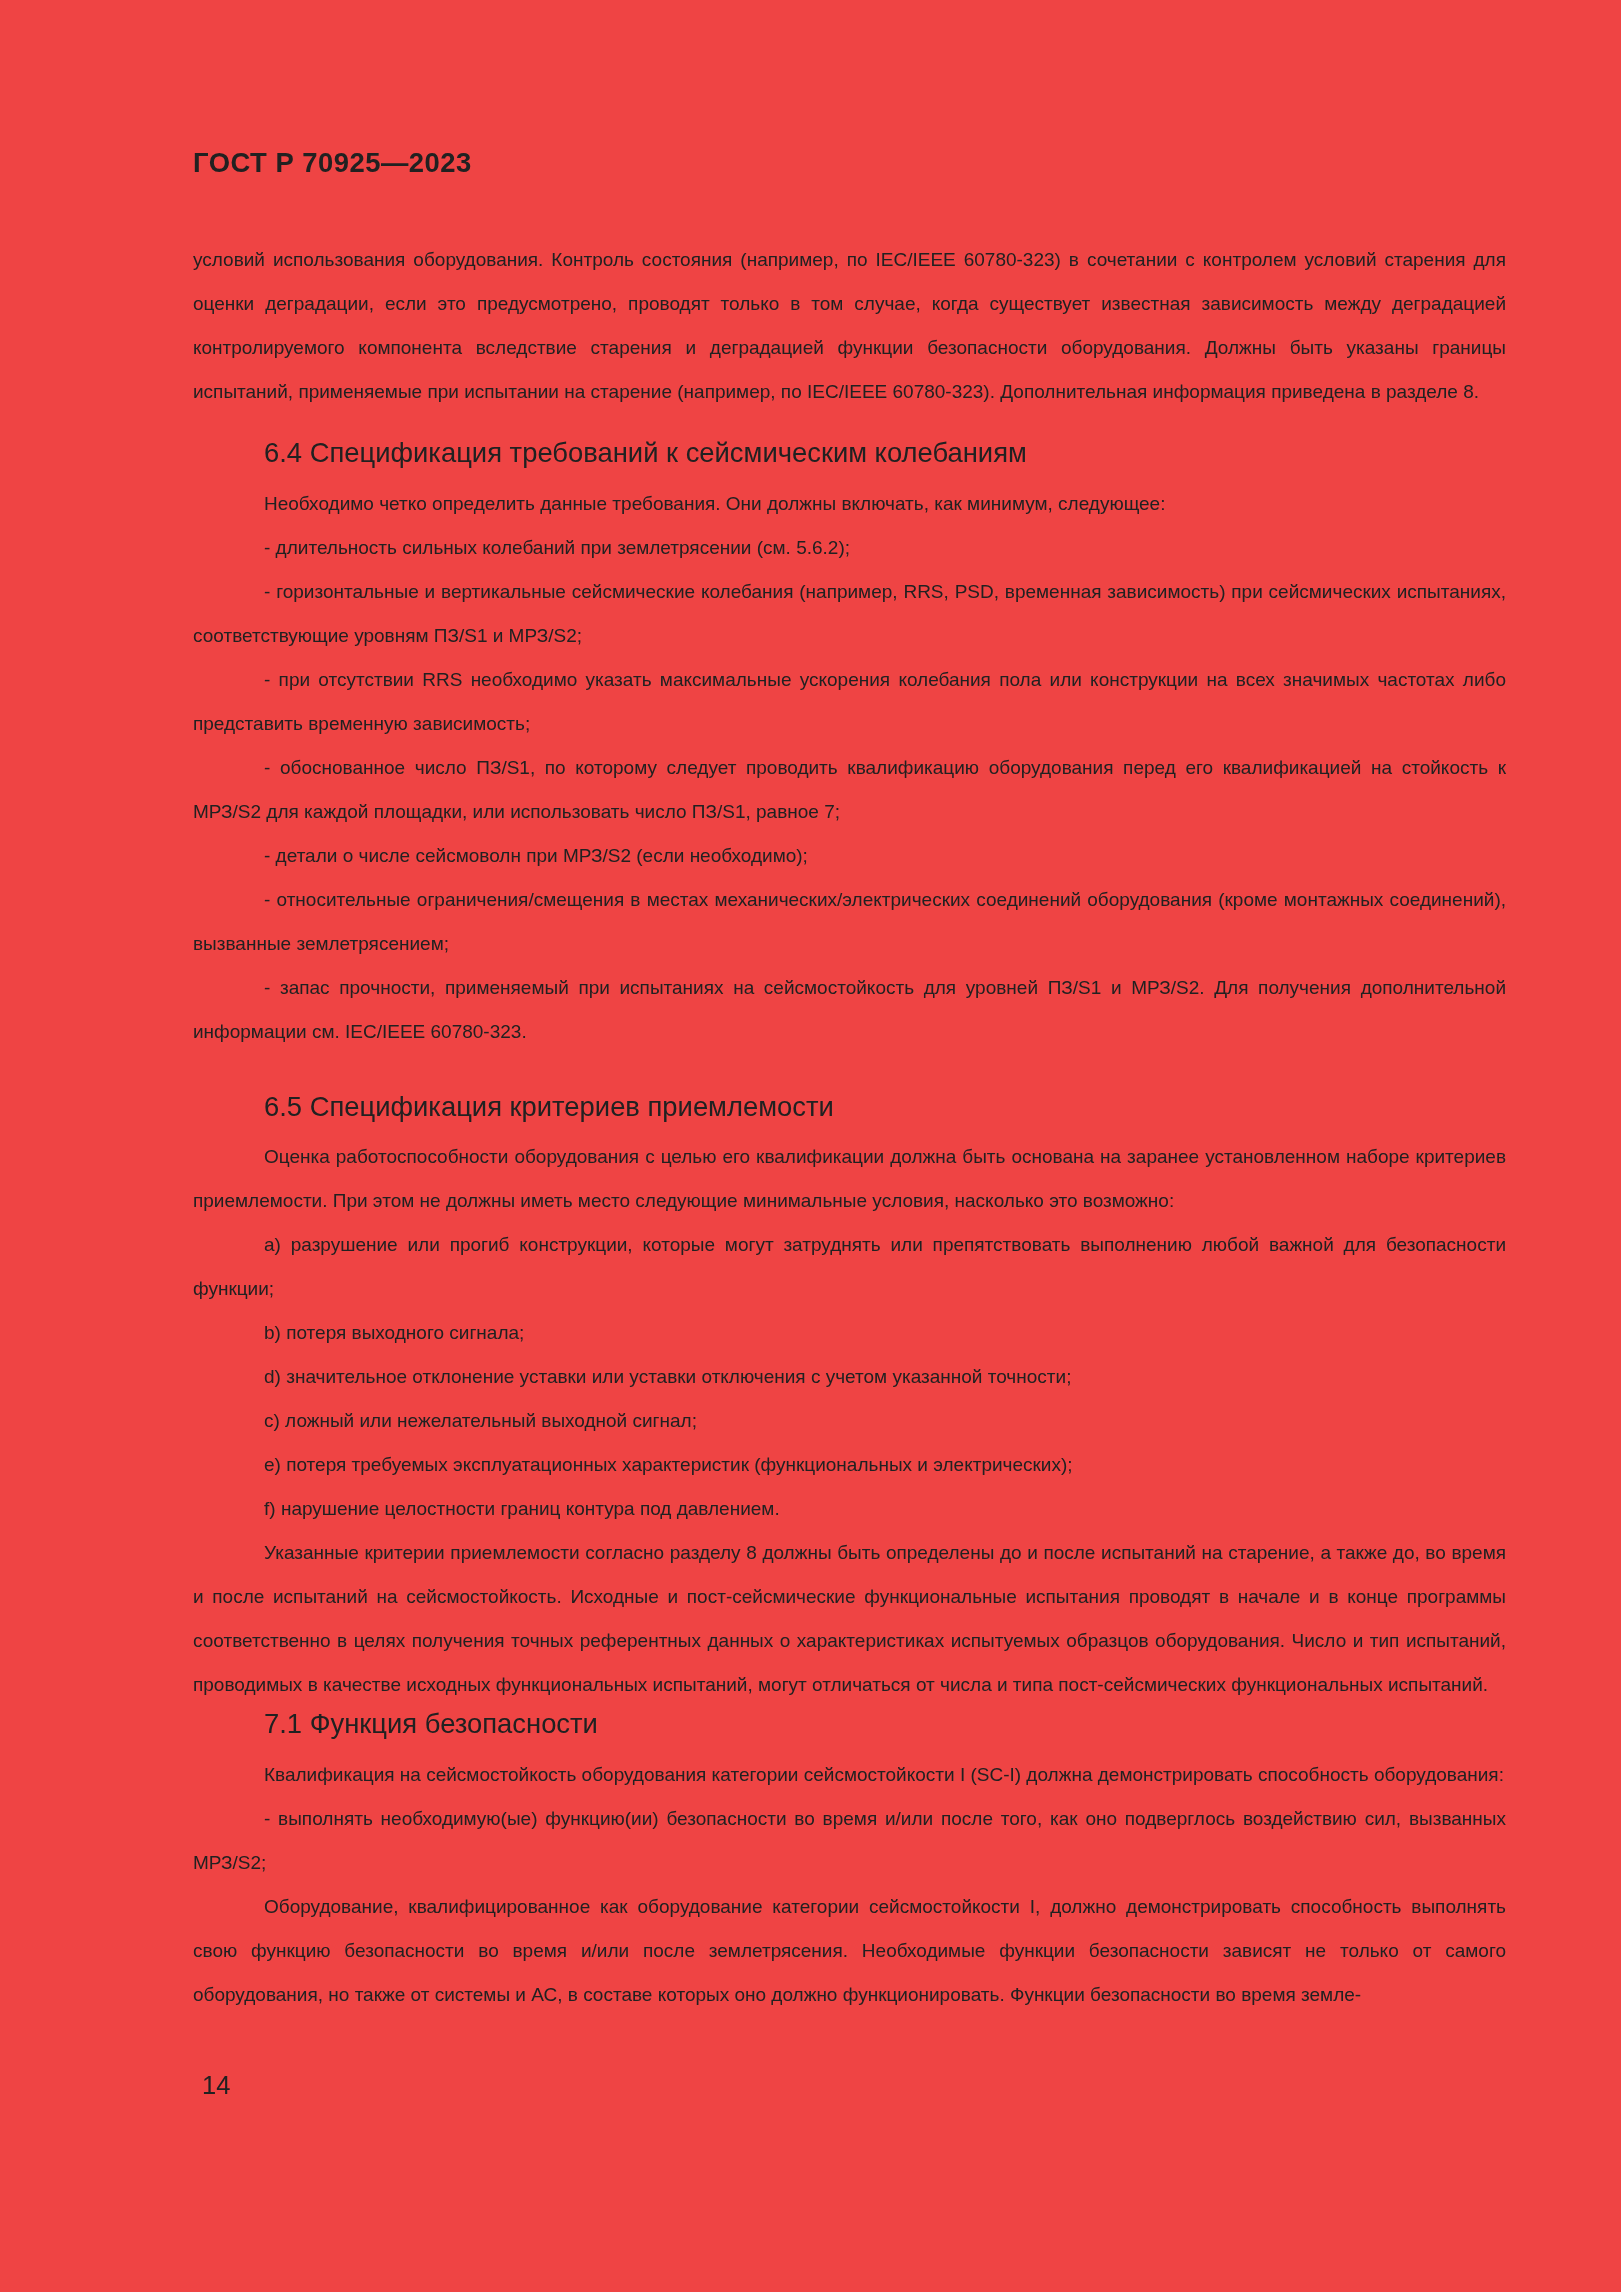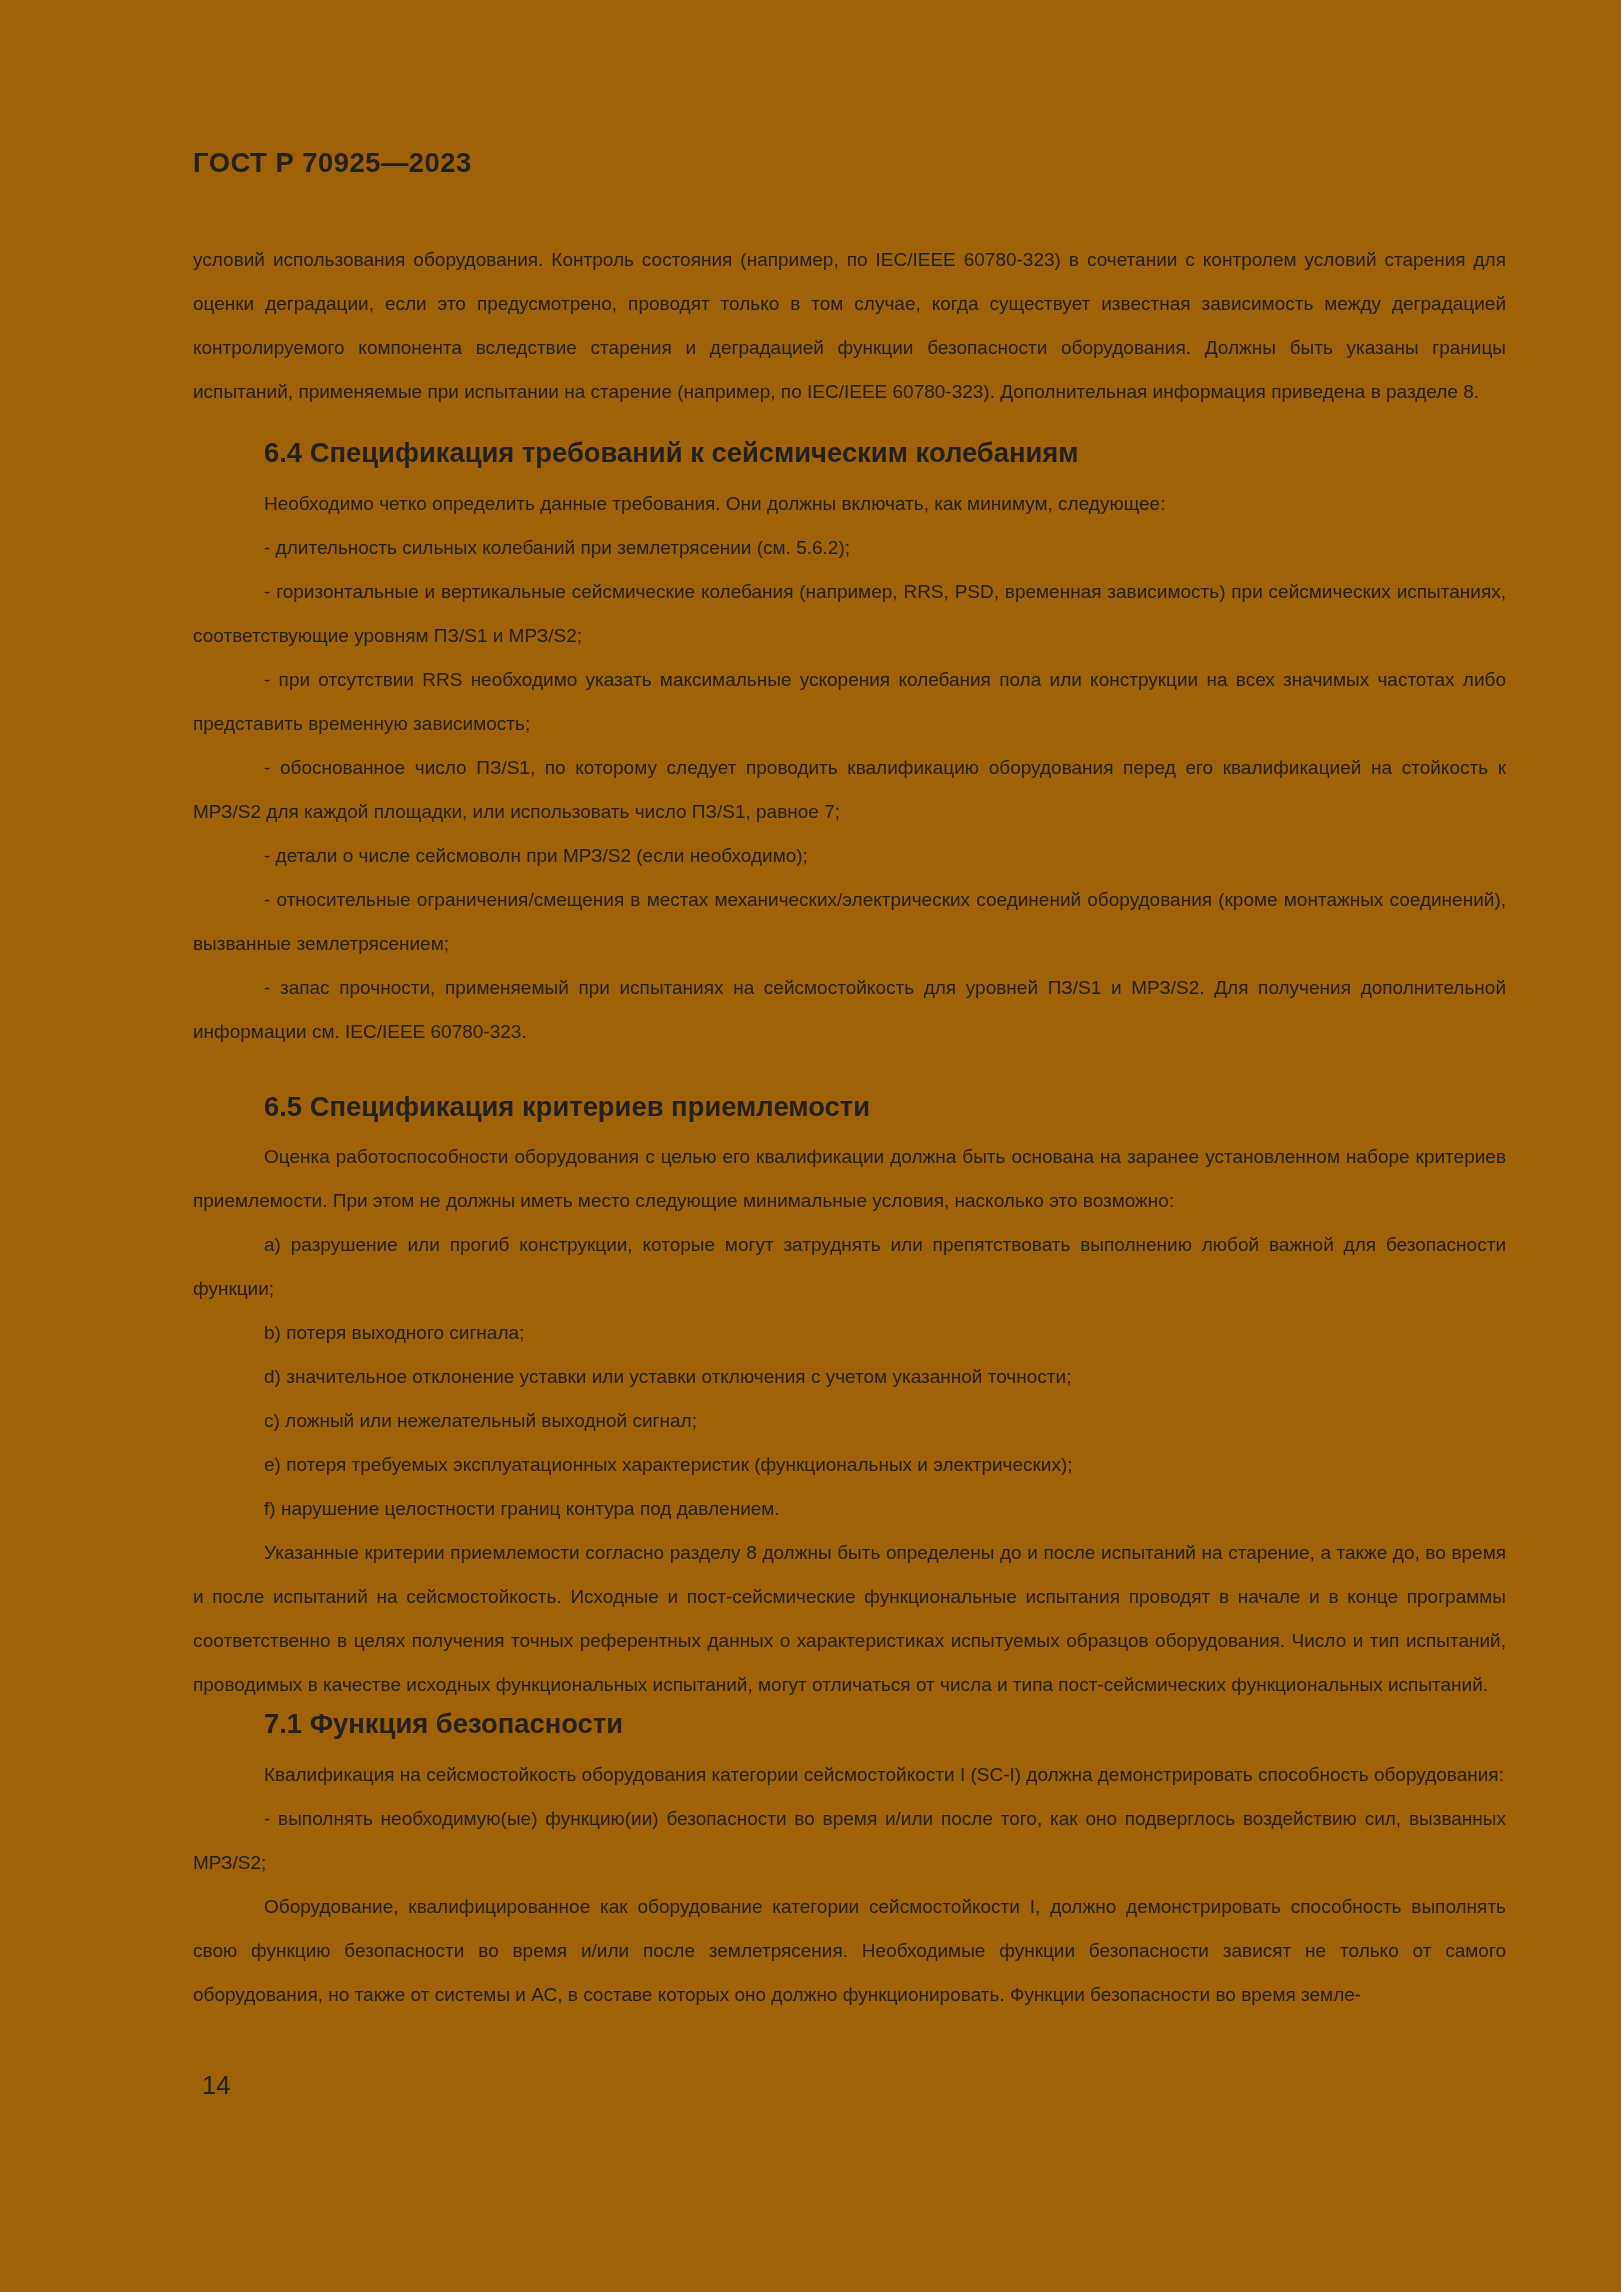--- a/index.html
+++ b/index.html
@@ -1,20 +1,20 @@
 <!DOCTYPE html>
 <html lang="ru"><head>
 <meta charset="utf-8">
 <style>
   html,body{margin:0;padding:0;background:#e8e8e8;}
   .page{
     position:relative;
     width:1621px;height:2293px;
     margin:0 auto;
-    background:#a16207;
+    background:#ef4444;
     font-family:"Liberation Sans","DejaVu Sans",sans-serif;
     color:#212121;
     box-sizing:border-box;
   }
   .content{
     position:absolute;
     left:193px;top:149px;
     width:1313px;
   }
   .doc-number{
@@ -23,21 +23,21 @@
     margin:0 0 62px 0;
   }
   .p{
     font-size:19px;line-height:44px;
     text-align:justify;
     text-indent:71px;
     margin:0;
   }
   .p.noindent{text-indent:0;}
   .h2{
-    font-size:27.4px;font-weight:bold;line-height:33px;
+    font-size:27.4px;font-weight:normal;line-height:33px;
     text-indent:71px;
     margin:21.6px 0 12.7px 0;
   }
   .h2.more-top{margin-top:36px;}
   .h1{
     font-size:33px;font-weight:bold;line-height:39px;
     text-indent:71px;
     margin:55px 0 16.7px 0;
   }
   .h2.after-h1{margin-top:0;}

